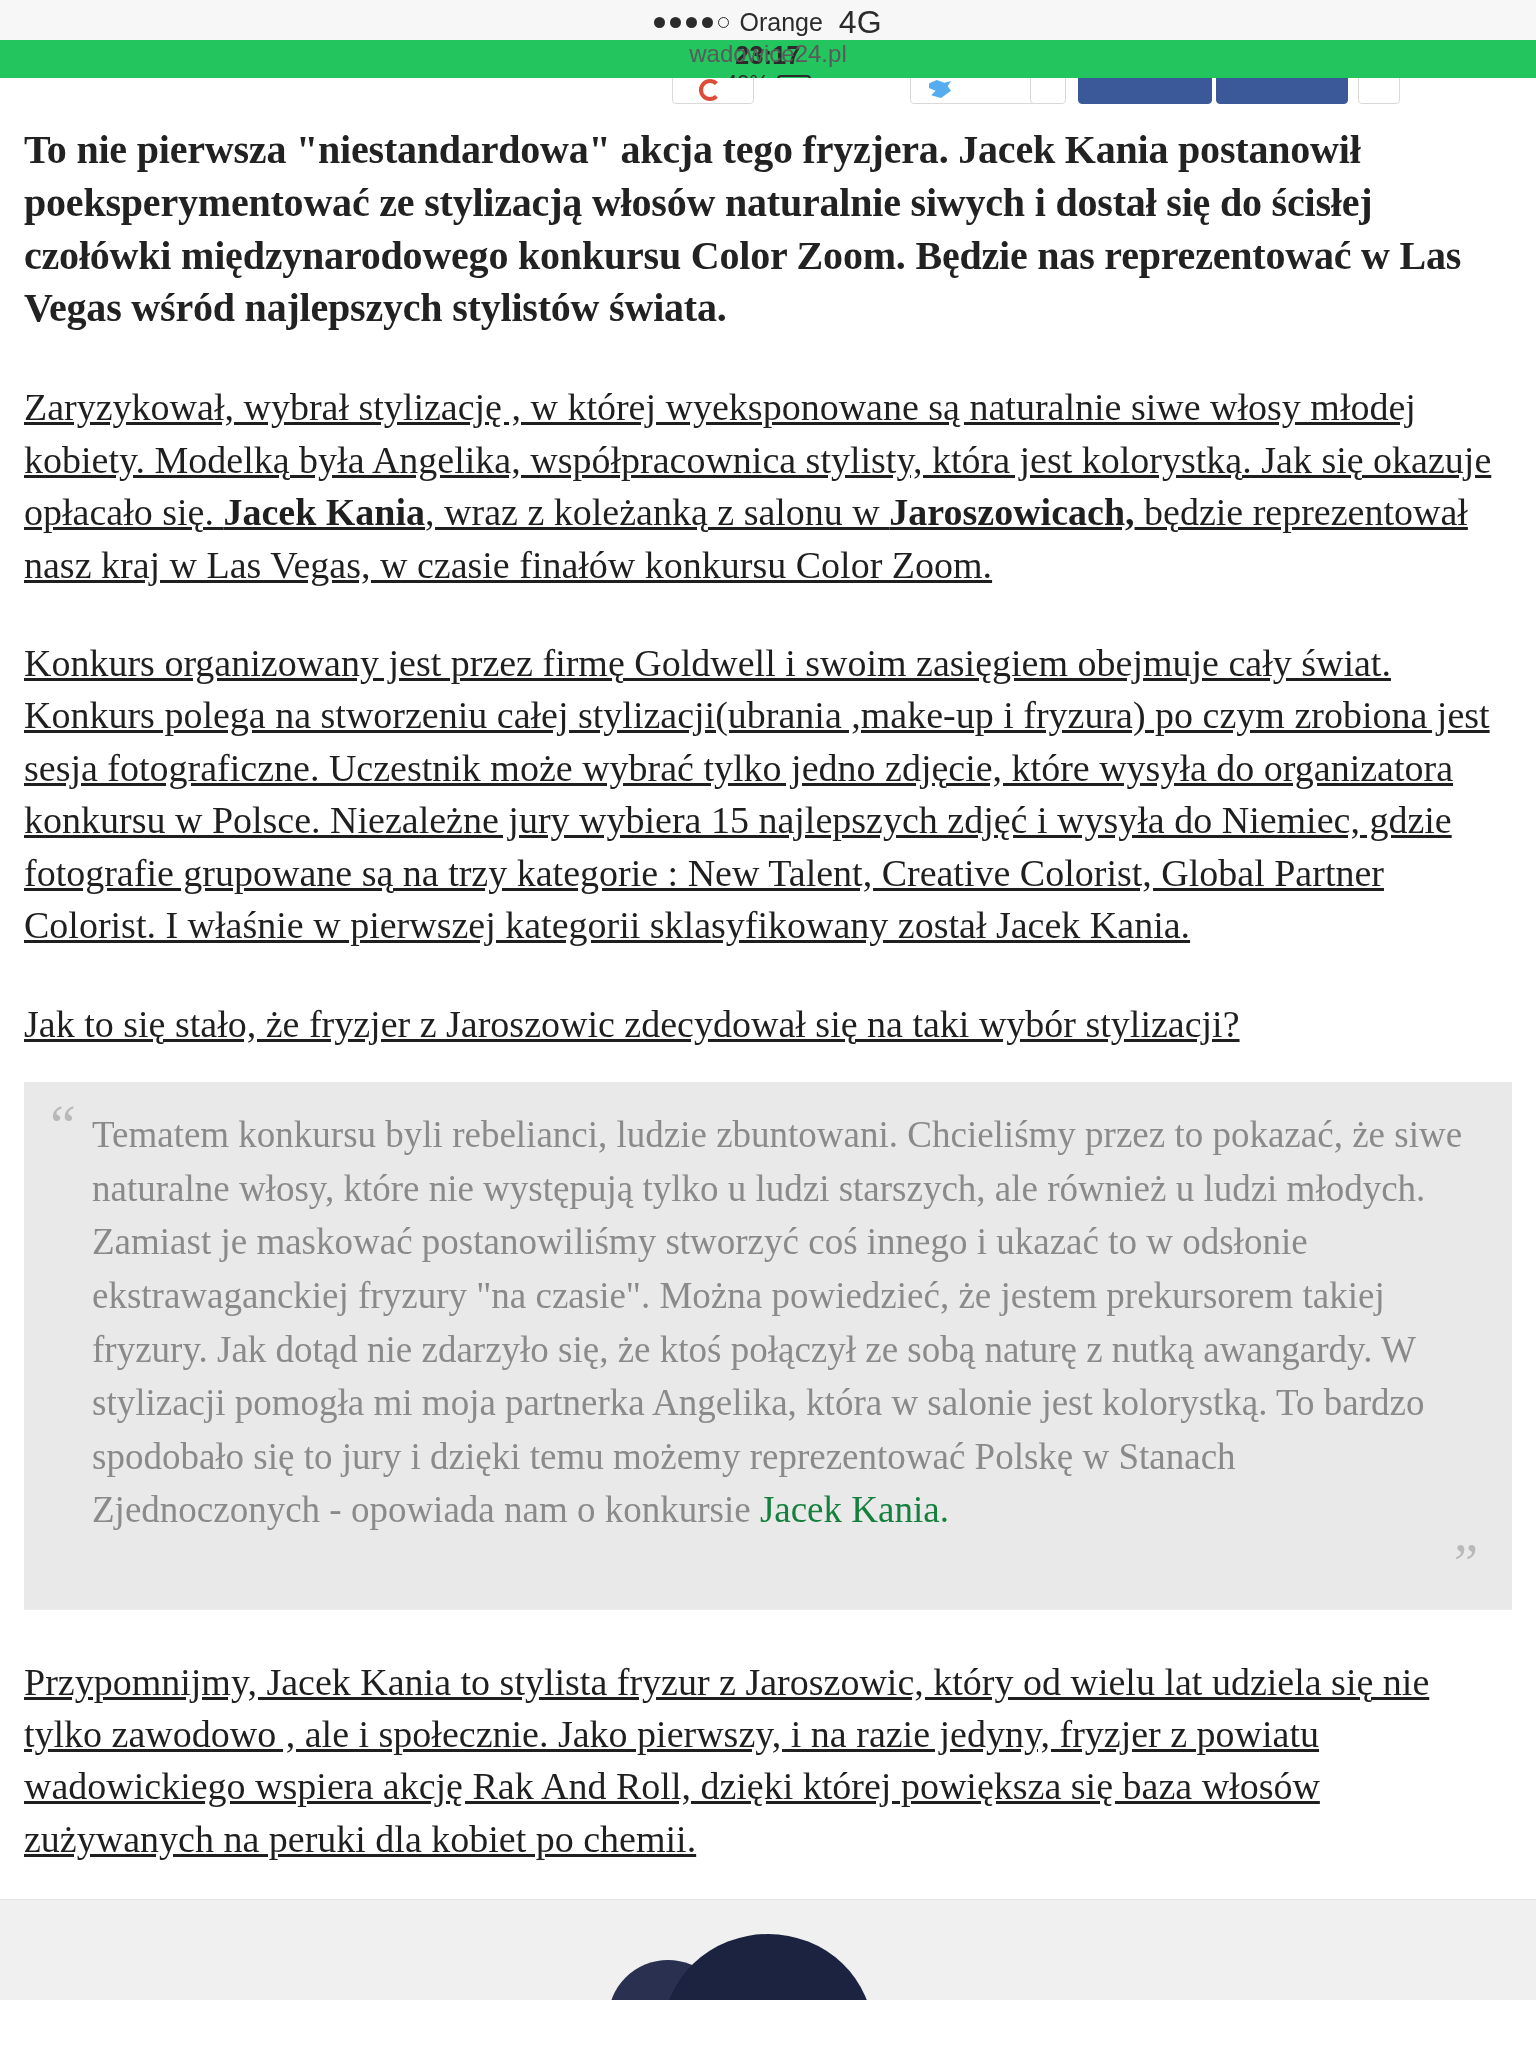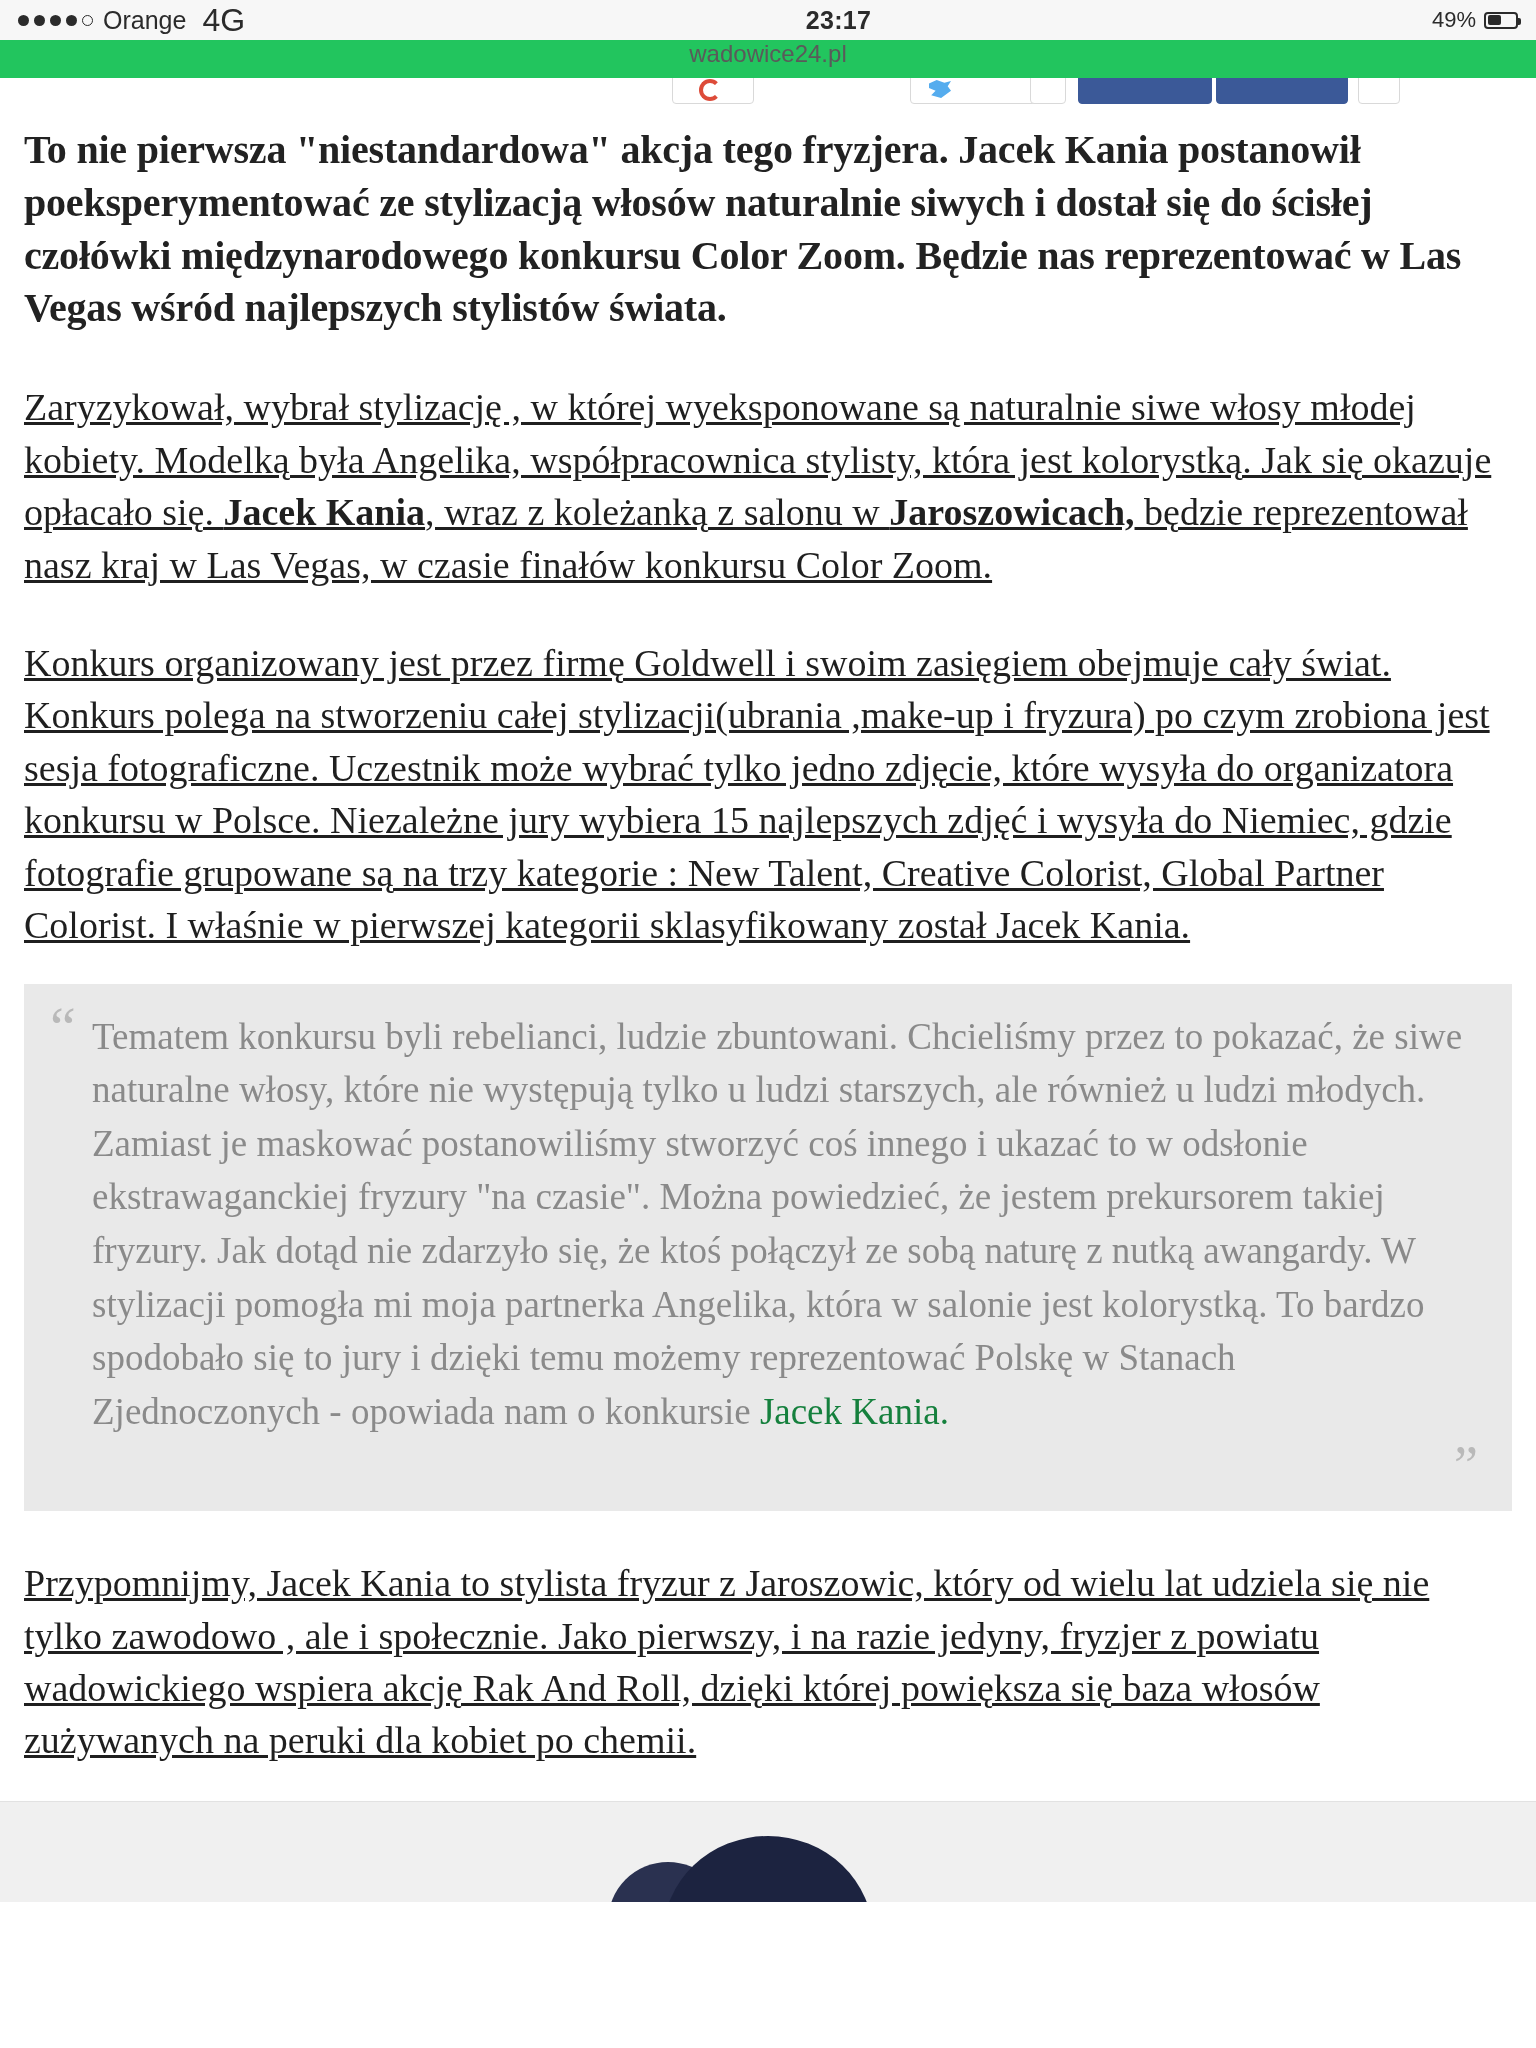--- a/index.html
+++ b/index.html
@@ -20,20 +20,21 @@
   .status-bar {
     height: 40px;
     background: #f7f7f7;
     display: flex;
     align-items: center;
     padding: 4px 18px;
     font-family: "Liberation Sans", sans-serif;
     font-size: 25px;
     color: #2b2b2b;
     box-sizing: border-box;
+    flex-direction: column;
   }
   .status-left {
     display: flex;
     align-items: center;
     gap: 10px;
     flex: 0 0 auto;
   }
   .signal-dots {
     display: flex;
     align-items: center;
@@ -262,20 +263,21 @@
 </div>
 
 <div class="article">
 
   <p class="lead">To nie pierwsza "niestandardowa" akcja tego fryzjera. Jacek Kania postanowił poeksperymentować ze stylizacją włosów naturalnie siwych i dostał się do ścisłej czołówki międzynarodowego konkursu Color Zoom. Będzie nas reprezentować w Las Vegas wśród najlepszych stylistów świata.</p>
 
   <p class="body-par"><span>Zaryzykował, wybrał stylizację , w której wyeksponowane są naturalnie siwe włosy młodej kobiety. Modelką była Angelika, współpracownica stylisty, która jest kolorystką. Jak się okazuje opłacało się. </span><b>Jacek Kania</b><span>, wraz z koleżanką z salonu w </span><b>Jaroszowicach,</b><span> będzie reprezentował nasz kraj w Las Vegas, w czasie finałów konkursu Color Zoom.</span></p>
 
   <p class="body-par">Konkurs organizowany jest przez firmę Goldwell i swoim zasięgiem obejmuje cały świat. Konkurs polega na stworzeniu całej stylizacji(ubrania ,make-up i fryzura) po czym zrobiona jest sesja fotograficzne. Uczestnik może wybrać tylko jedno zdjęcie, które wysyła do organizatora konkursu w Polsce. Niezależne jury wybiera 15 najlepszych zdjęć i wysyła do Niemiec, gdzie fotografie grupowane są na trzy kategorie : New Talent, Creative Colorist, Global Partner Colorist. I właśnie w pierwszej kategorii sklasyfikowany został Jacek Kania.</p>
 
+  <p class="body-par">Jak to się stało, że fryzjer z Jaroszowic zdecydował się na taki wybór stylizacji?</p>
 
   <blockquote class="quote">
     <span class="qmark-open">“</span>
     <span>Tematem konkursu byli rebelianci, ludzie zbuntowani. Chcieliśmy przez to pokazać, że siwe naturalne włosy, które nie występują tylko u ludzi starszych, ale również u ludzi młodych. Zamiast je maskować postanowiliśmy stworzyć coś innego i ukazać to w odsłonie ekstrawaganckiej fryzury "na czasie". Można powiedzieć, że jestem prekursorem takiej fryzury. Jak dotąd nie zdarzyło się, że ktoś połączył ze sobą naturę z nutką awangardy. W stylizacji pomogła mi moja partnerka Angelika, która w salonie jest kolorystką. To bardzo spodobało się to jury i dzięki temu możemy reprezentować Polskę w Stanach Zjednoczonych - opowiada nam o konkursie </span><b>Jacek Kania.</b>
     <span class="qmark-close">”</span>
   </blockquote>
 
   <p class="body-par">Przypomnijmy, Jacek Kania to stylista fryzur z Jaroszowic, który od wielu lat udziela się nie tylko zawodowo , ale  i społecznie. Jako pierwszy, i na razie jedyny, fryzjer z powiatu wadowickiego wspiera akcję Rak And Roll, dzięki której powiększa się baza włosów zużywanych na peruki dla kobiet po chemii.</p>
 </div>
 

